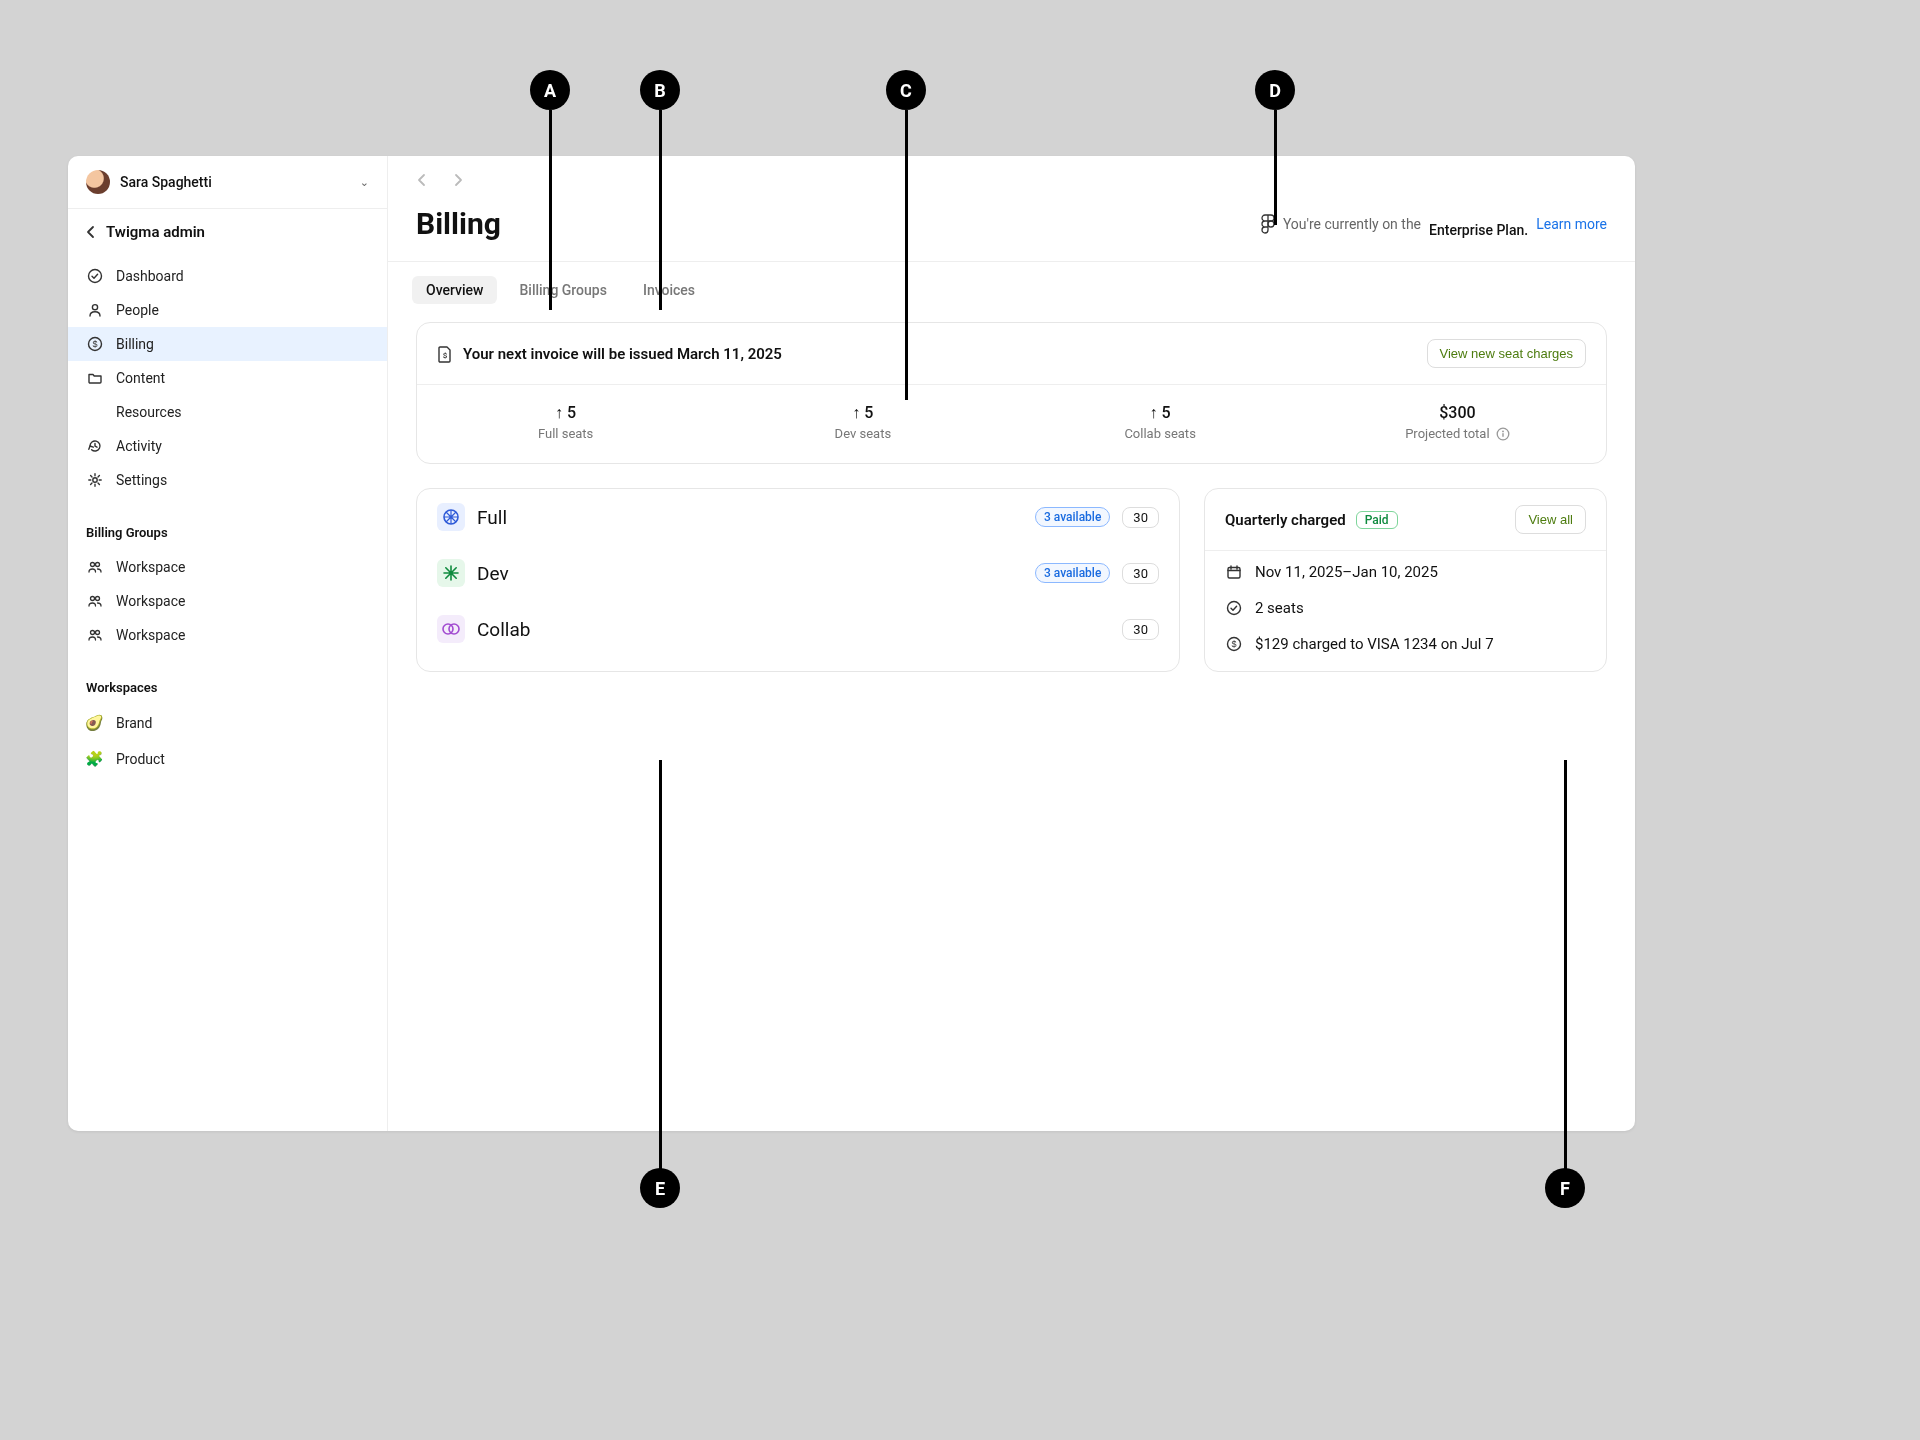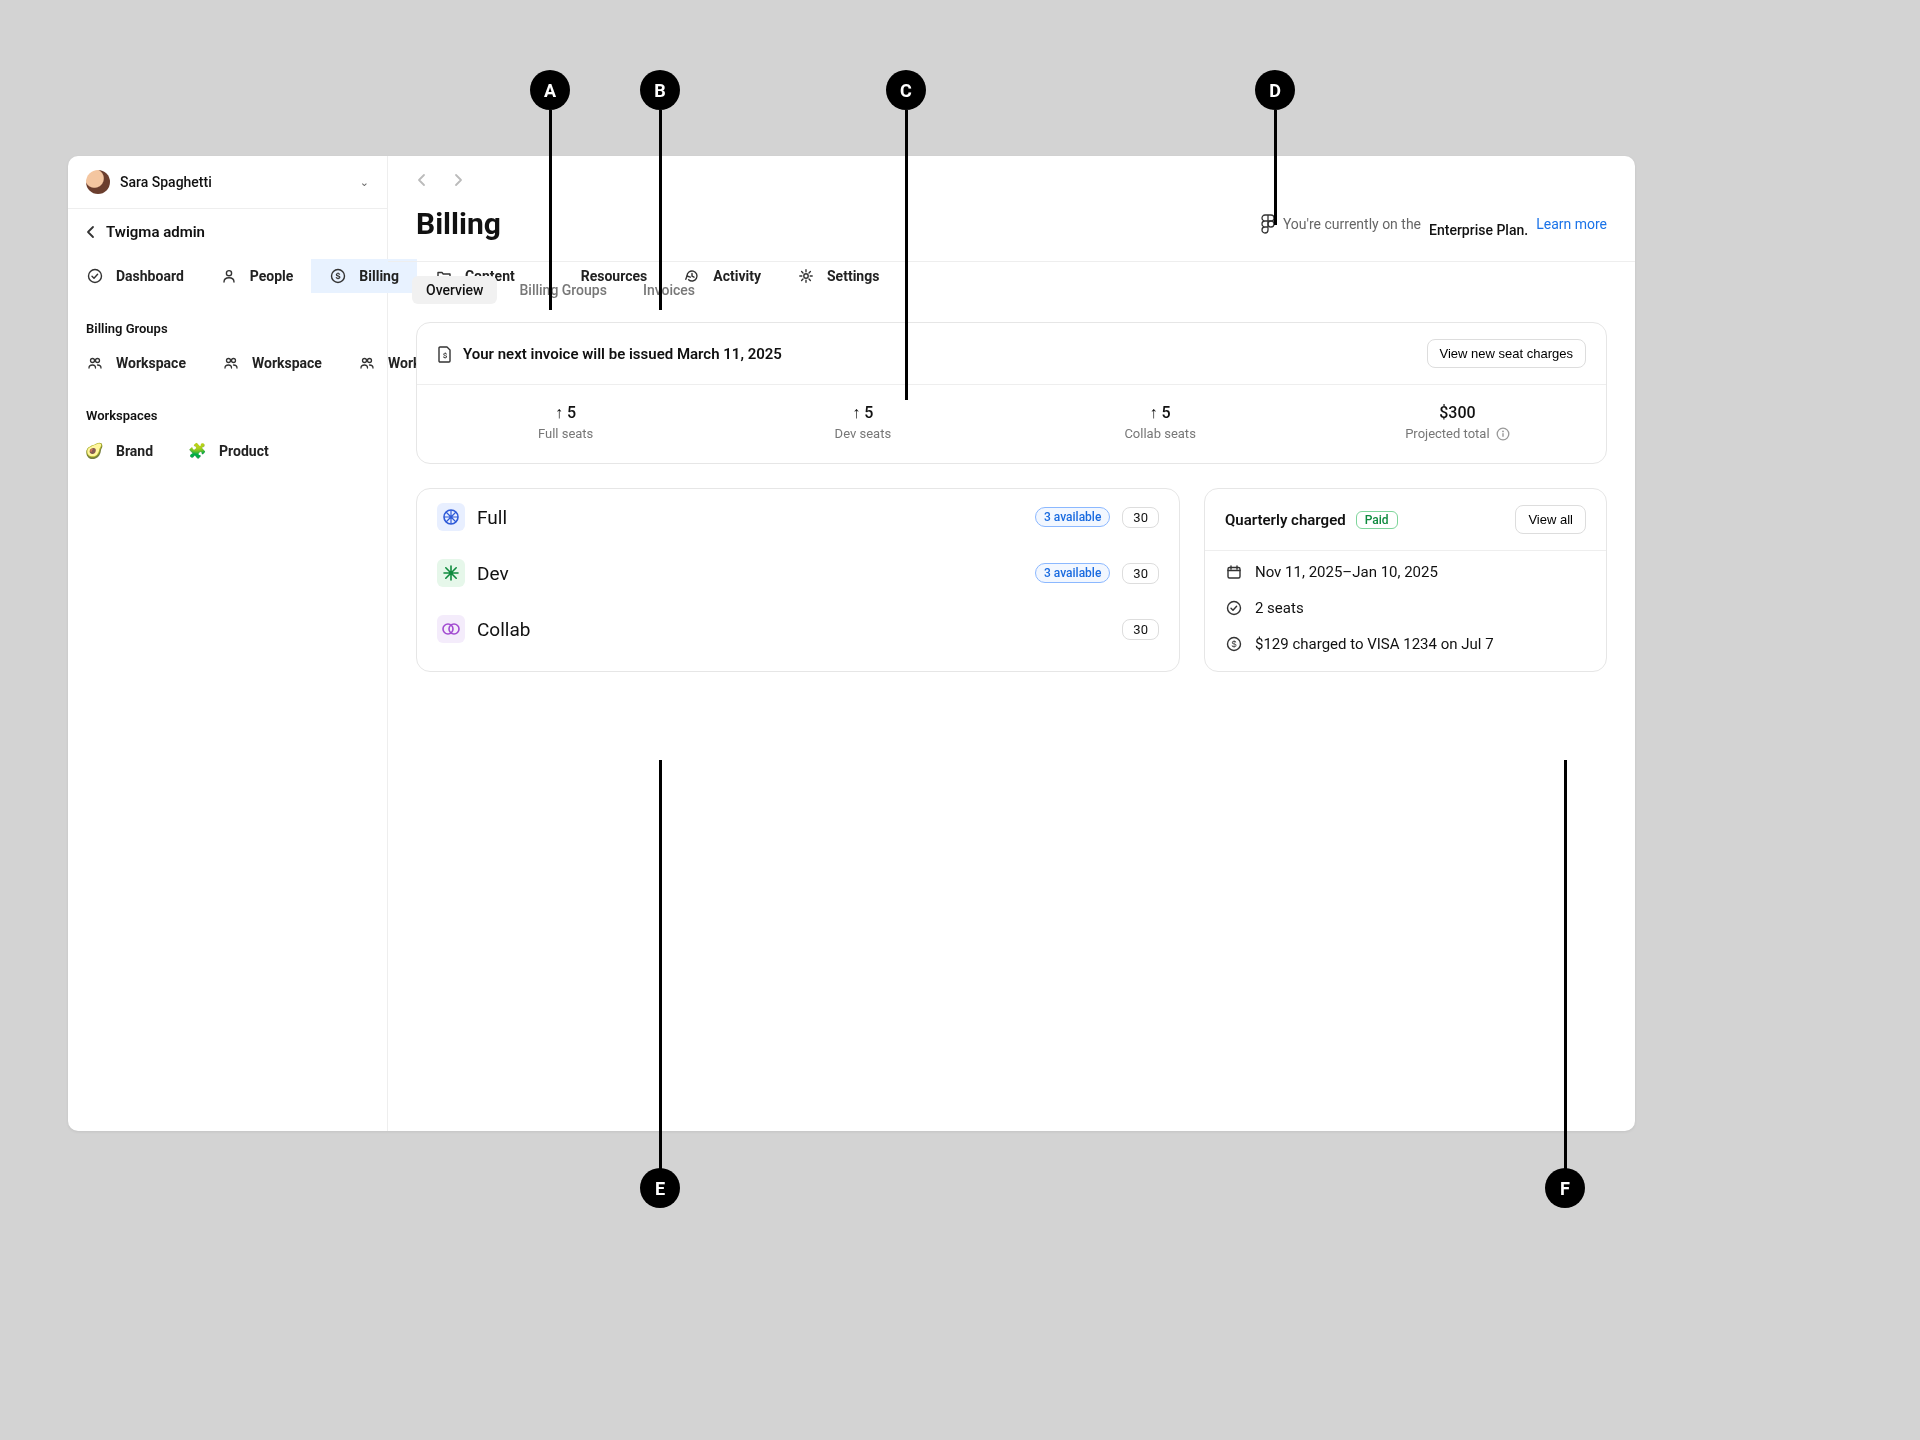--- a/index.html
+++ b/index.html
@@ -45,21 +45,21 @@
     background: radial-gradient(circle at 35% 35%, #f4c6a0 0 40%, #6b3e2e 45% 100%);
   }
   .user-name { font-weight: 500; flex: 1; }
   .chev { font-size: 11px; color: #666; }
   .admin-row {
     display: flex; align-items: center; gap: 10px;
     padding: 14px 18px;
   }
   .admin-row .back { font-size: 14px; color: #333; }
   .admin-row .label { font-weight: 600; font-size: 15px; }
-  .nav { display: flex; flex-direction: row; padding: 4px 0 12px; font-weight: bold; }
+  .nav { display: flex; flex-direction: column; padding: 4px 0 12px; }
   .nav-item {
     display: flex; align-items: center; gap: 12px;
     padding: 9px 18px;
     cursor: pointer;
     color: #222;
   }
   .nav-item.active { background: #e8f2ff; }
   .nav-item .icon { width: 18px; display:flex; align-items:center; justify-content:center; color:#333; }
   .section-title {
     padding: 16px 18px 6px;
@@ -101,21 +101,21 @@
   .card {
     border: 1px solid #e6e6e6; border-radius: 14px; background:#fff;
   }
   .invoice-card-header {
     display:flex; align-items:center; justify-content:space-between;
     padding: 16px 20px; border-bottom:1px solid #eee;
   }
   .invoice-title { display:flex; align-items:center; gap:10px; font-weight:600; font-size:15px; }
   .btn {
     border:1px solid #ddd; background:#fff; border-radius:8px;
-    padding:6px 12px; font-size:13px; cursor:pointer; color:#000000;
+    padding:6px 12px; font-size:13px; cursor:pointer; color:#4d7c0f;
   }
   .stats-row { display:flex; }
   .stat {
     flex:1; text-align:center; padding: 18px 0 22px;
   }
   .stat-value { font-size:16px; font-weight:500; display:flex; align-items:center; justify-content:center; gap:4px; }
   .stat-label { color:#777; font-size:13px; margin-top:4px; display:flex; align-items:center; justify-content:center; gap:6px;}
   .two-col { display:flex; gap: 24px; }
   .seats-card { flex: 1.9; }
   .invoice-card { flex: 1; }

